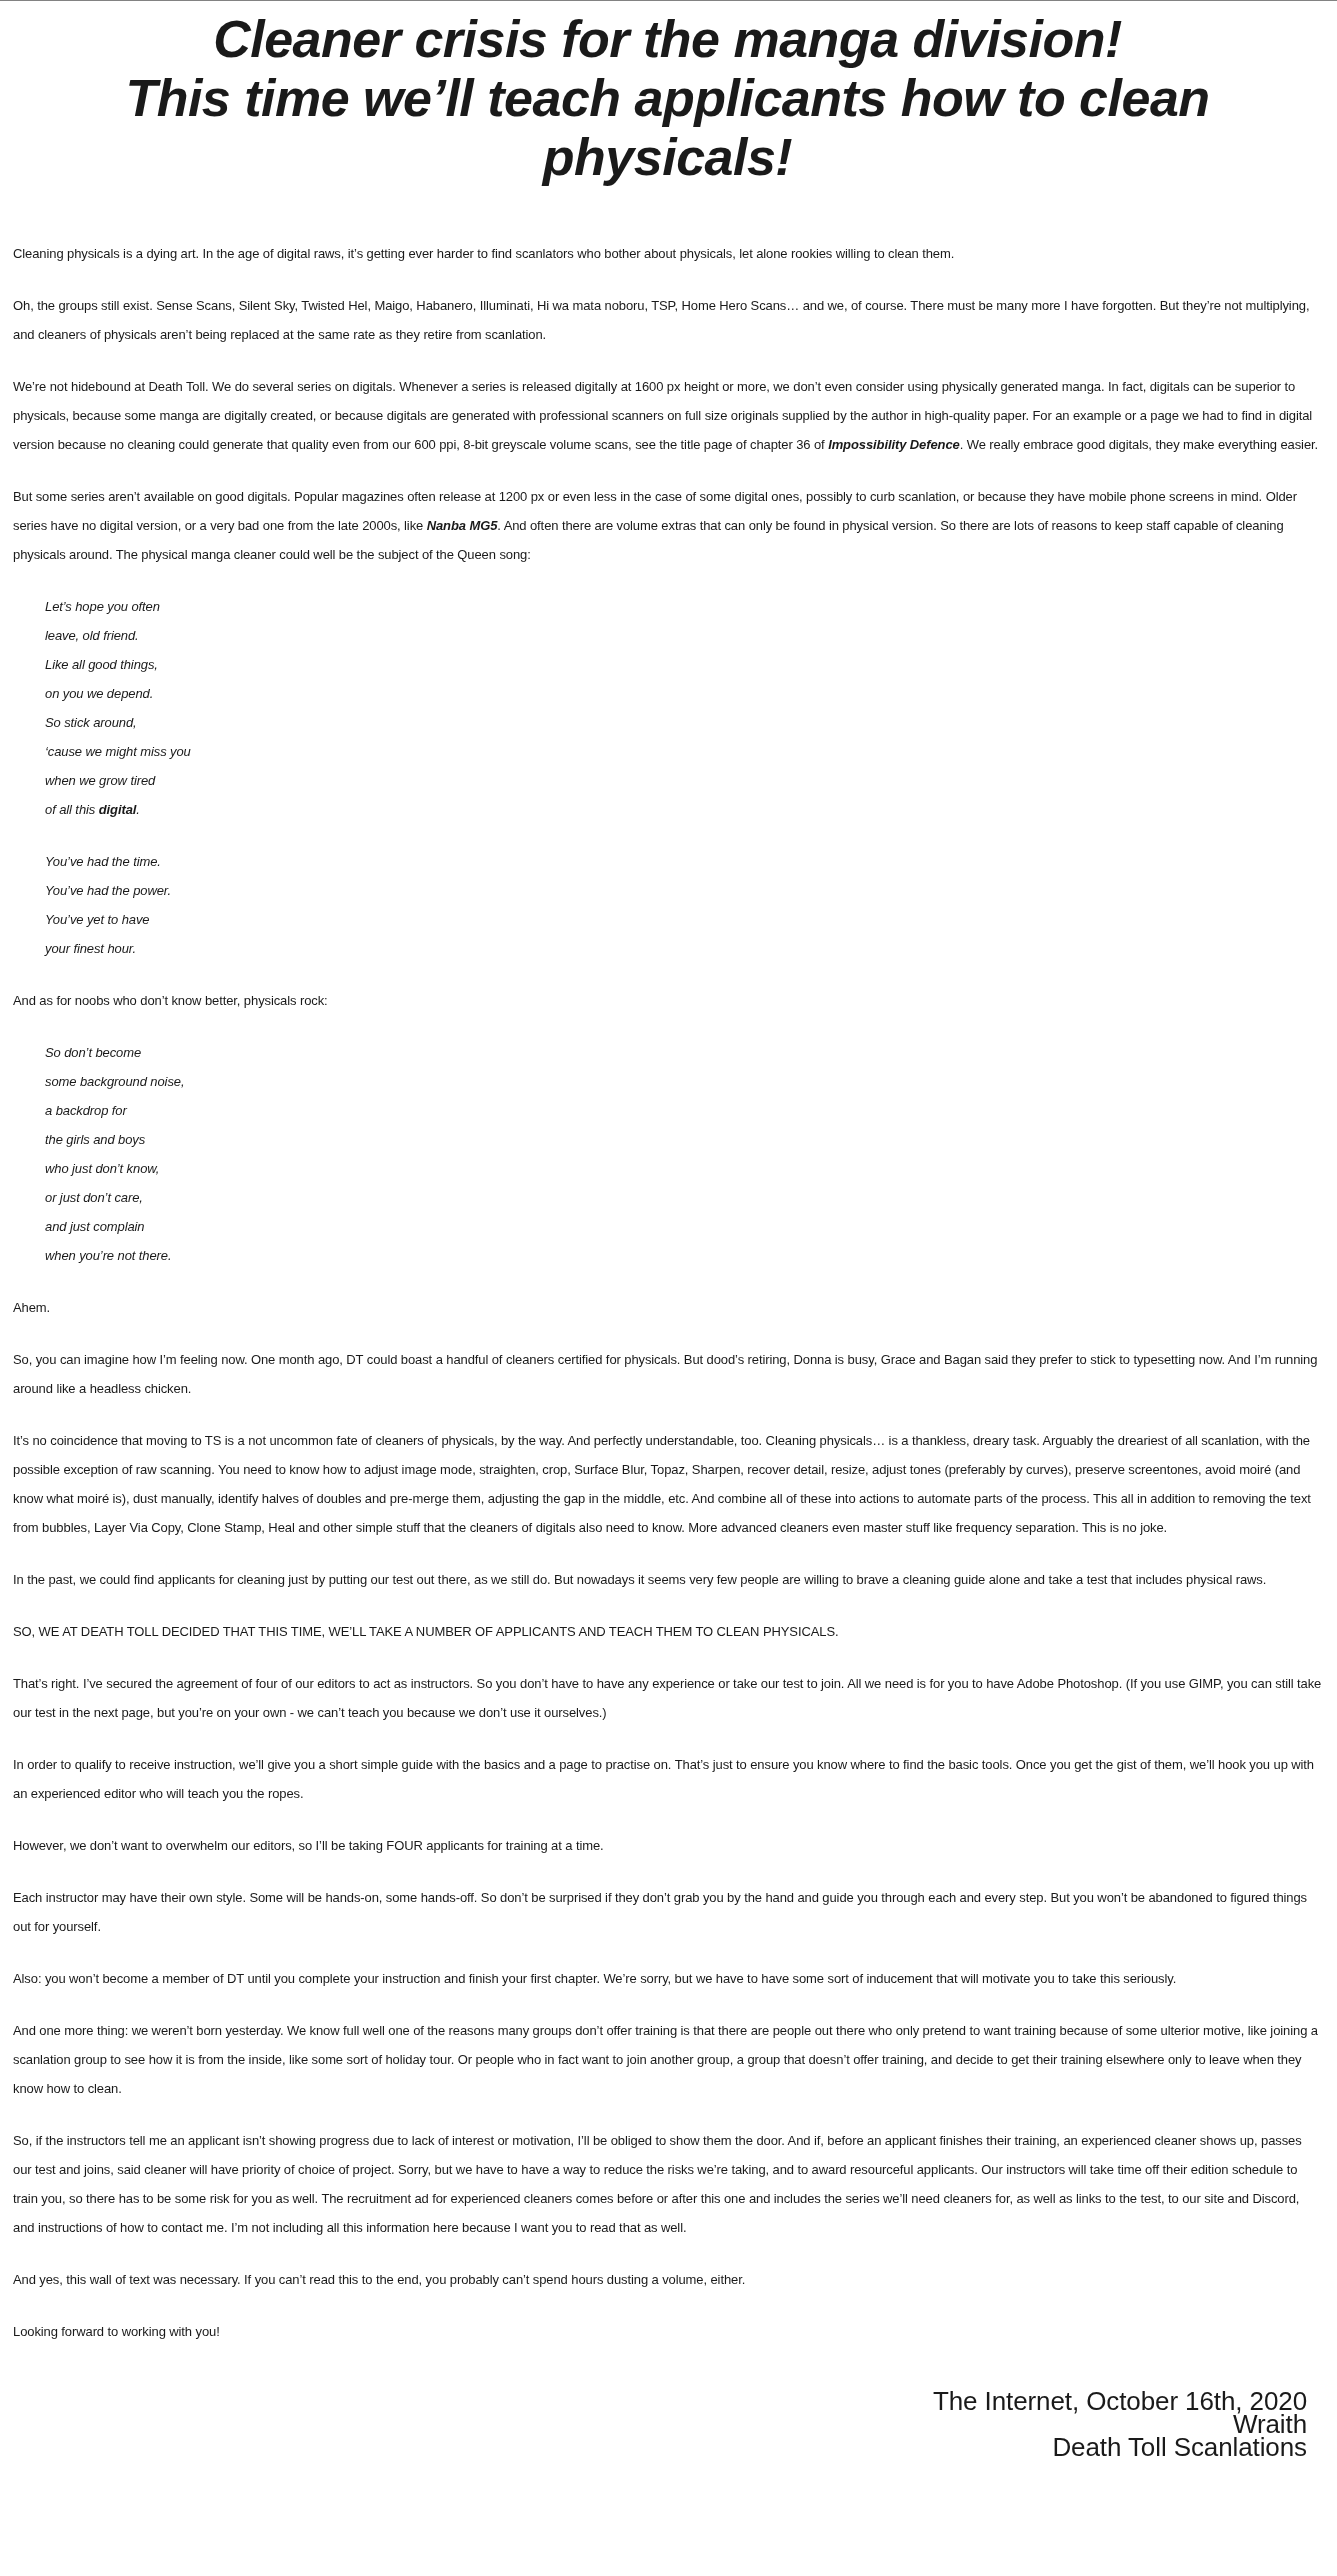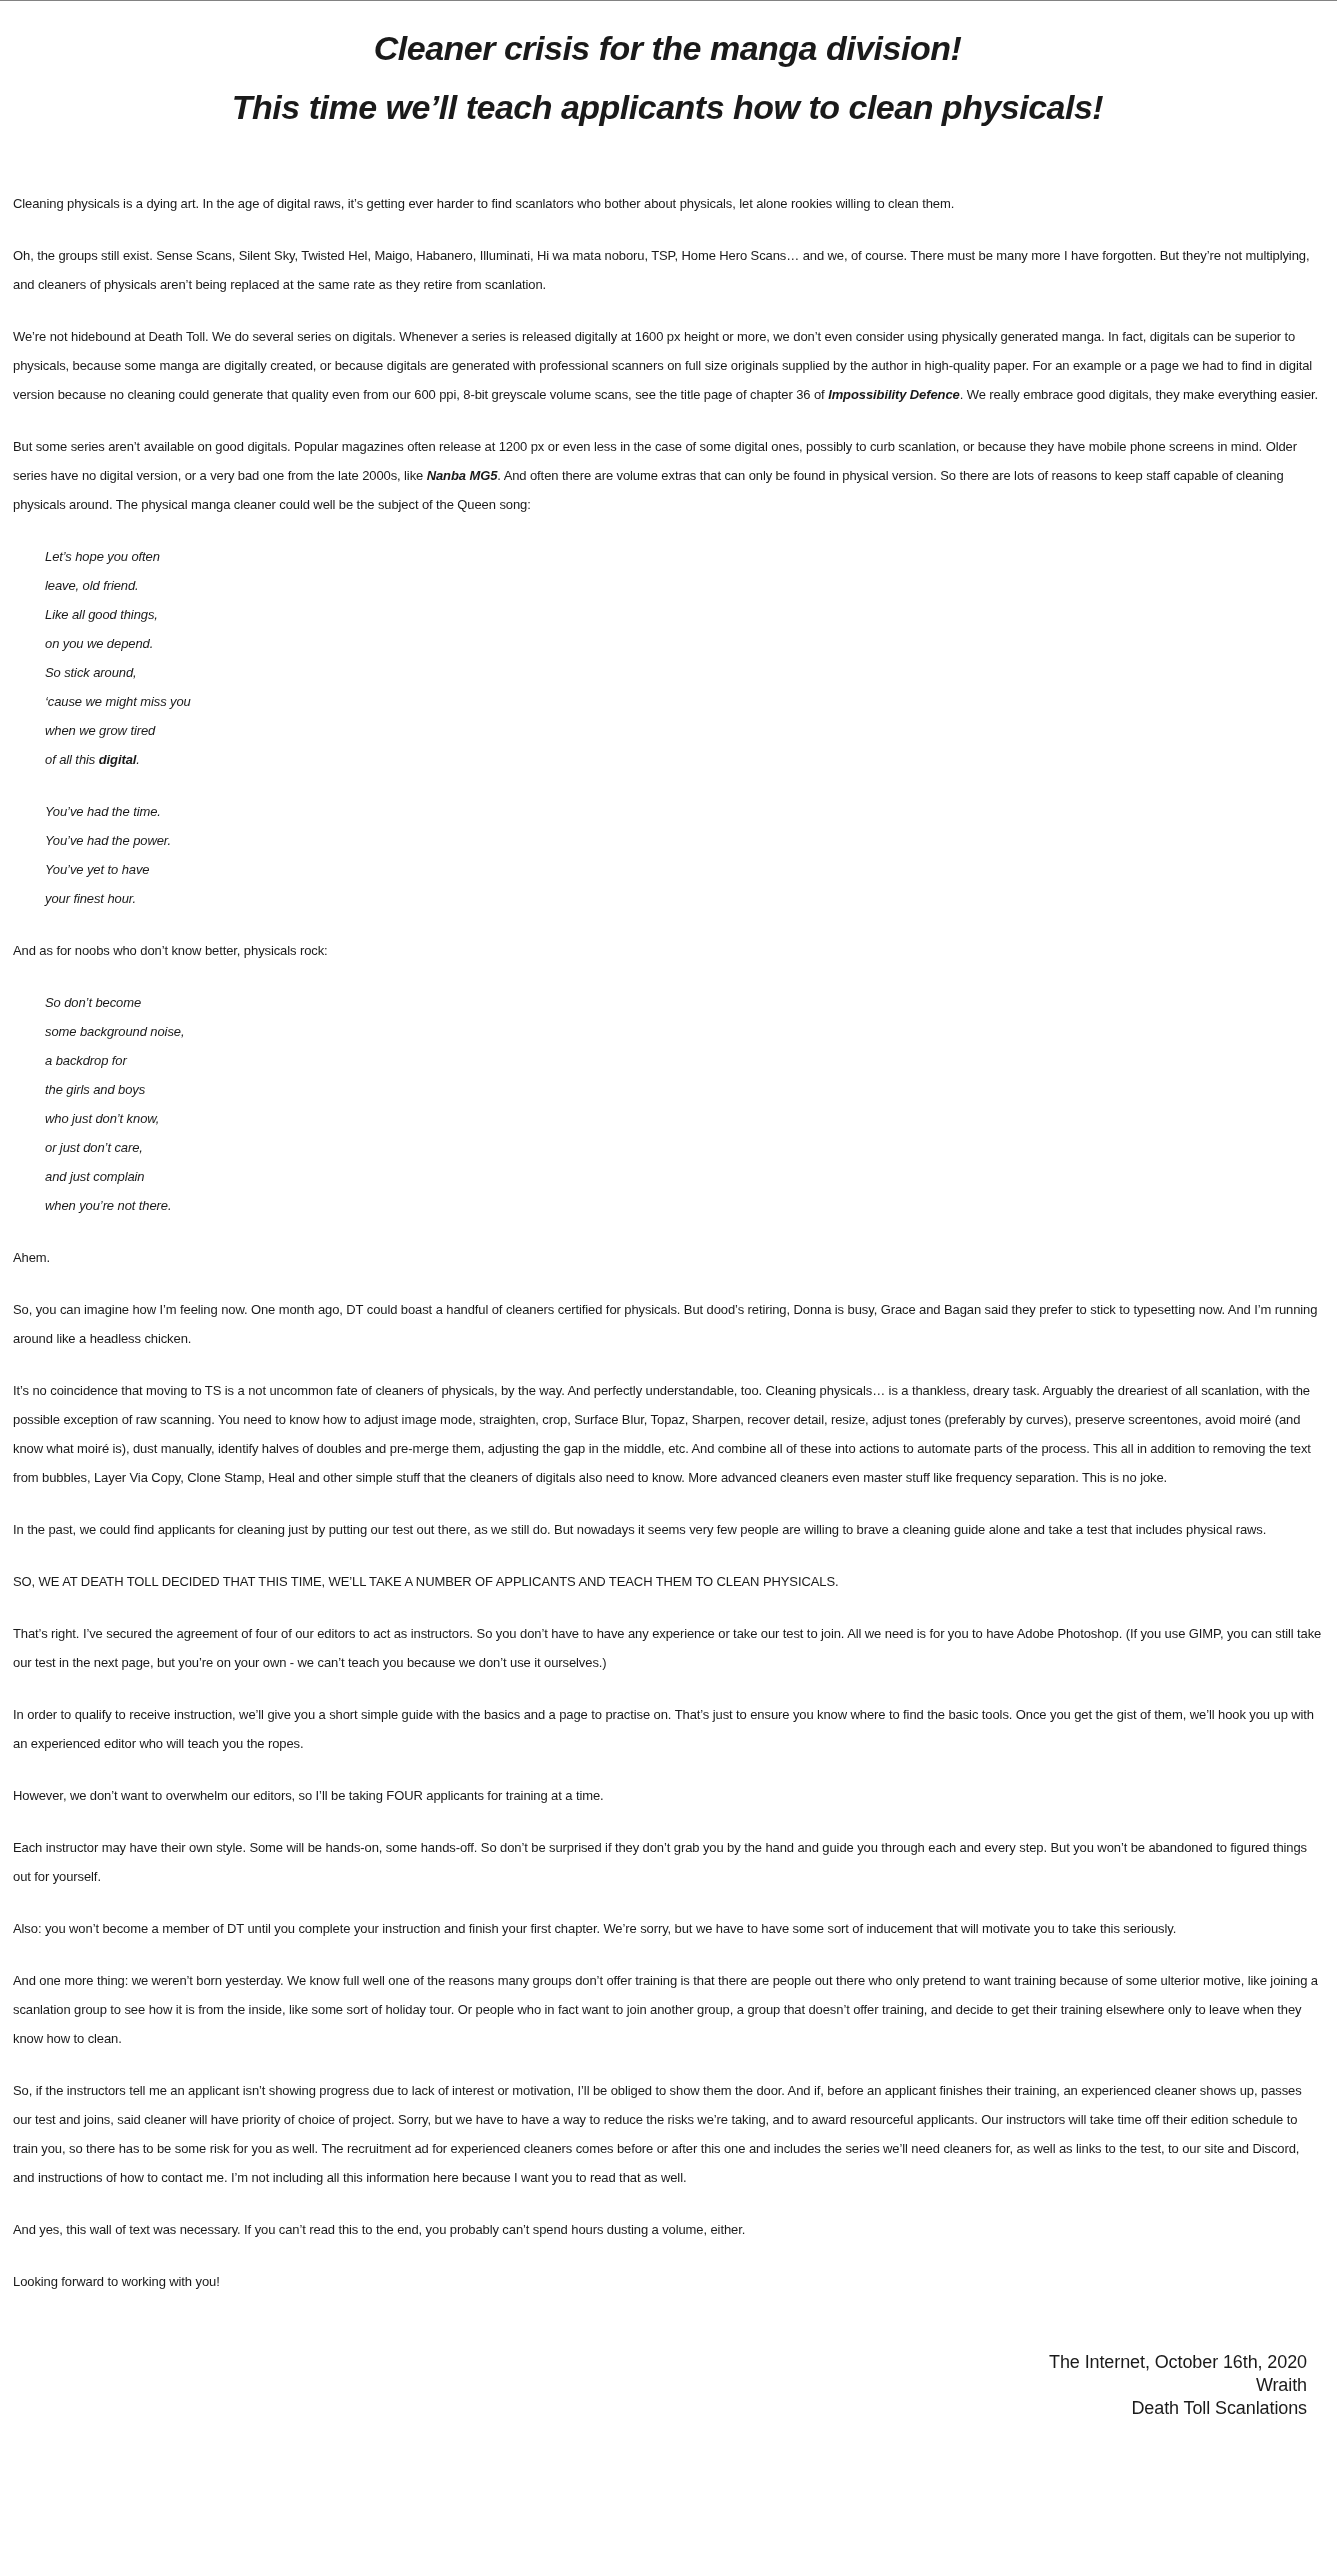--- a/index.html
+++ b/index.html
@@ -7,25 +7,25 @@
     width: 1337px;
     min-height: 2576px;
     font-family: "Liberation Sans", sans-serif;
     color: #1a1a1a;
     border-top: 1.9px solid #828282;
     box-sizing: border-box;
   }
   .page { padding: 9.3px 15px 37px 13px; }
 
   .doc-title {
-    margin: 9px 0 0 0;
+    margin: 0 0 0 0;
     text-align: center;
     font-weight: bold;
     font-style: italic;
-    font-size: 34px;
+    font-size: 52px;
     line-height: 59px;
     letter-spacing: -0.5px;
   }
   .doc-title .title-line { display: block; }
 
   .body-text {
     margin-top: 52px;
     font-size: 13px;
     line-height: 29px;
     letter-spacing: -0.1px;
@@ -37,24 +37,24 @@
     margin: 0 0 23px 0;
     padding-left: 32px;
     font-style: italic;
   }
   .lyric-line { white-space: pre-wrap; }
 
   .seg-bold { font-weight: bold; text-align: center; }
   .seg-italic { font-style: italic; }
 
   .signature {
-    margin-top: 55px;
+    margin-top: 44px;
     padding-right: 15px;
     text-align: right;
-    font-size: 18px;
+    font-size: 26px;
     line-height: 23px;
     letter-spacing: -0.1px;
   }
 </style>
 </head>
 <body>
 
 <div class="page">
   <h1 class="doc-title">
     <span class="title-line">Cleaner crisis for the manga division!</span>

